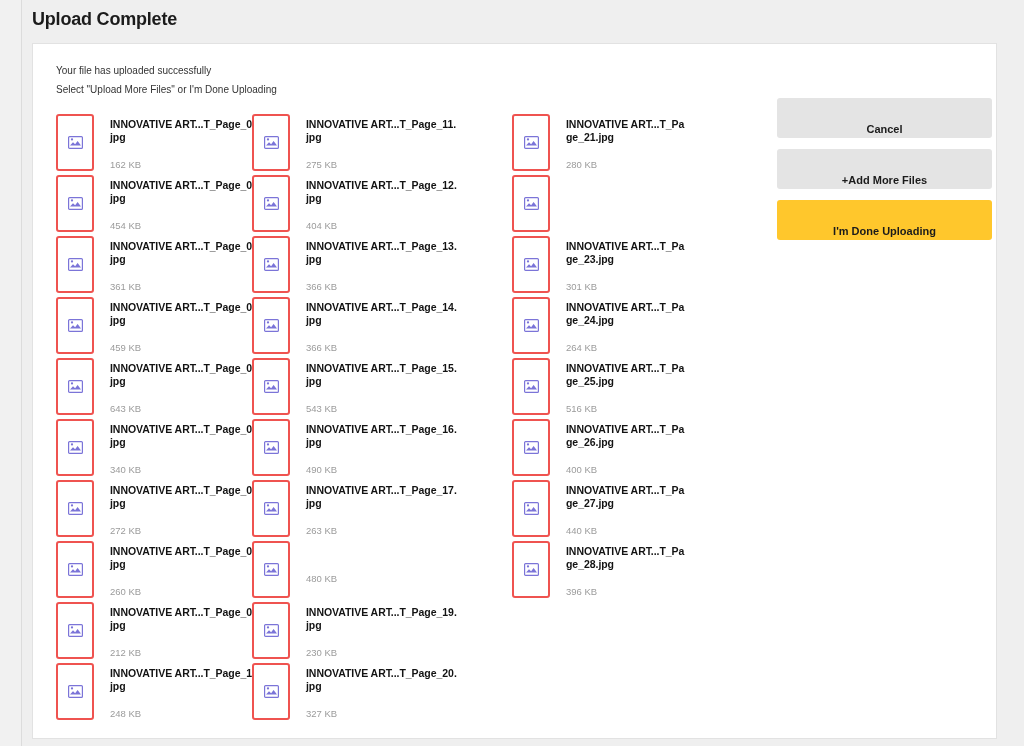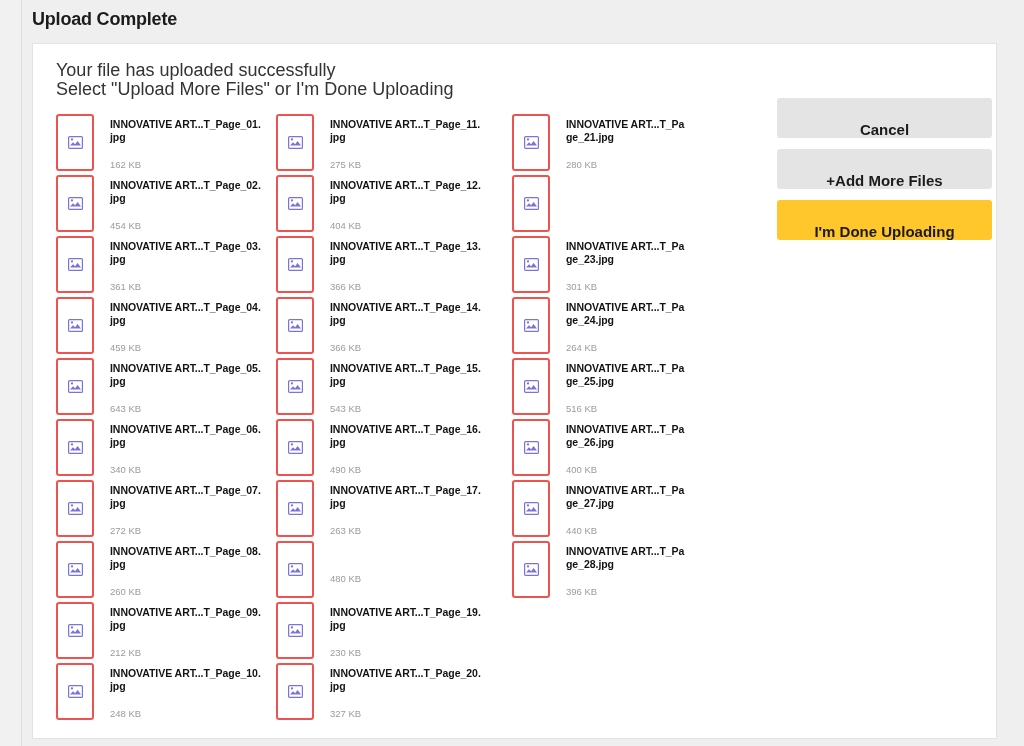--- a/index.html
+++ b/index.html
@@ -62,41 +62,41 @@
     width: 965px;
     height: 696px;
     background: #ffffff;
     border: 1px solid #e2e2e2;
   }
 
   #status-block {
     position: absolute;
     left: 23px;
     top: 17px;
-    font-size: 18px;
+    font-size: 10px;
     line-height: 19px;
     color: #333333;
   }
   #status-block div { white-space: nowrap; }
 
   
   #file-grid {
     position: absolute;
     left: 23px;
     top: 68px;
     width: 645px;
   }
 
   .file-col {
     position: absolute;
     top: 0;
     width: 210px;
   }
   .file-col.c0 { left: 0px; }
-  .file-col.c1 { left: 220px; }
+  .file-col.c1 { left: 196px; }
   .file-col.c2 { left: 424px; padding-left: 32px; }
 
   .file-item {
     position: relative;
     height: 61px;
     display: flex;
     align-items: center;
   }
 
   .thumb {
@@ -143,21 +143,21 @@
     width: 215px;
   }
 
   .action-btn {
     display: block;
     width: 215px;
     height: 40px;
     border: none;
     border-radius: 3px;
     font-family: "Liberation Sans", sans-serif;
-    font-size: 15px;
+    font-size: 11px;
     font-weight: bold;
     color: #1b1b1b;
     cursor: pointer;
     margin-bottom: 11px;
     line-height: 29px;
     text-align: center;
     padding: 17px;
   }
 
   .action-btn.secondary { background: #e4e4e4; }

